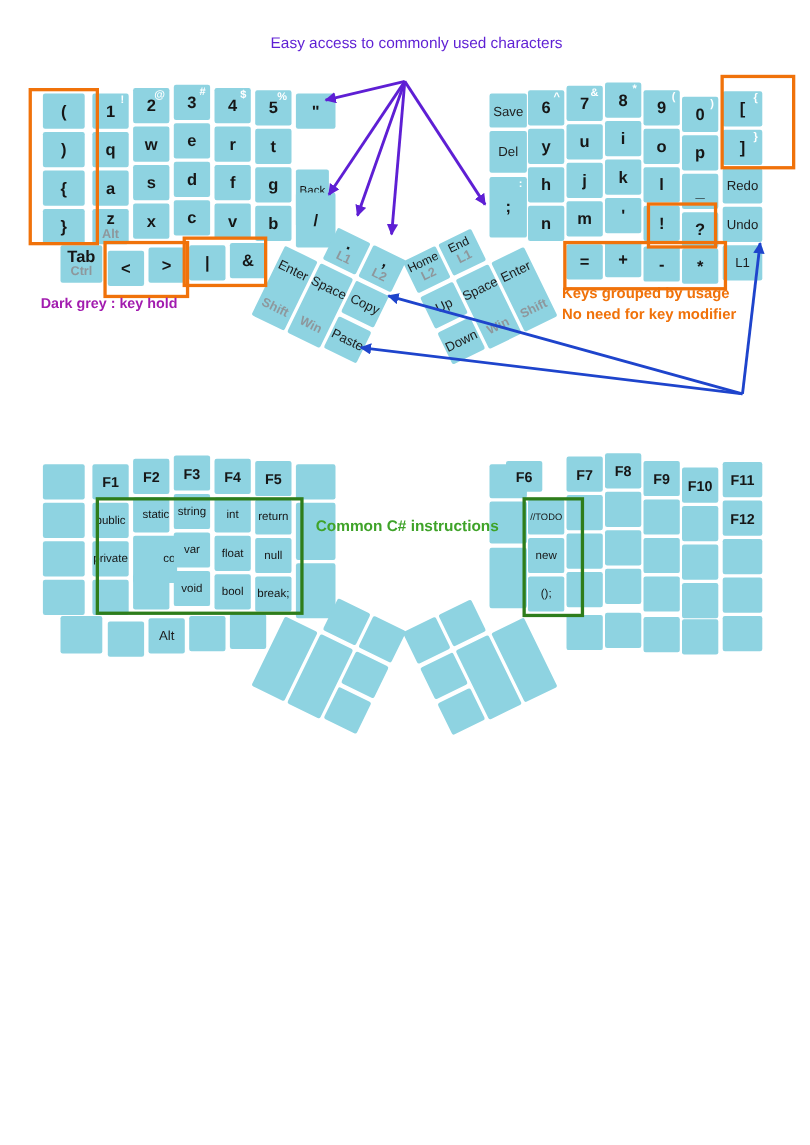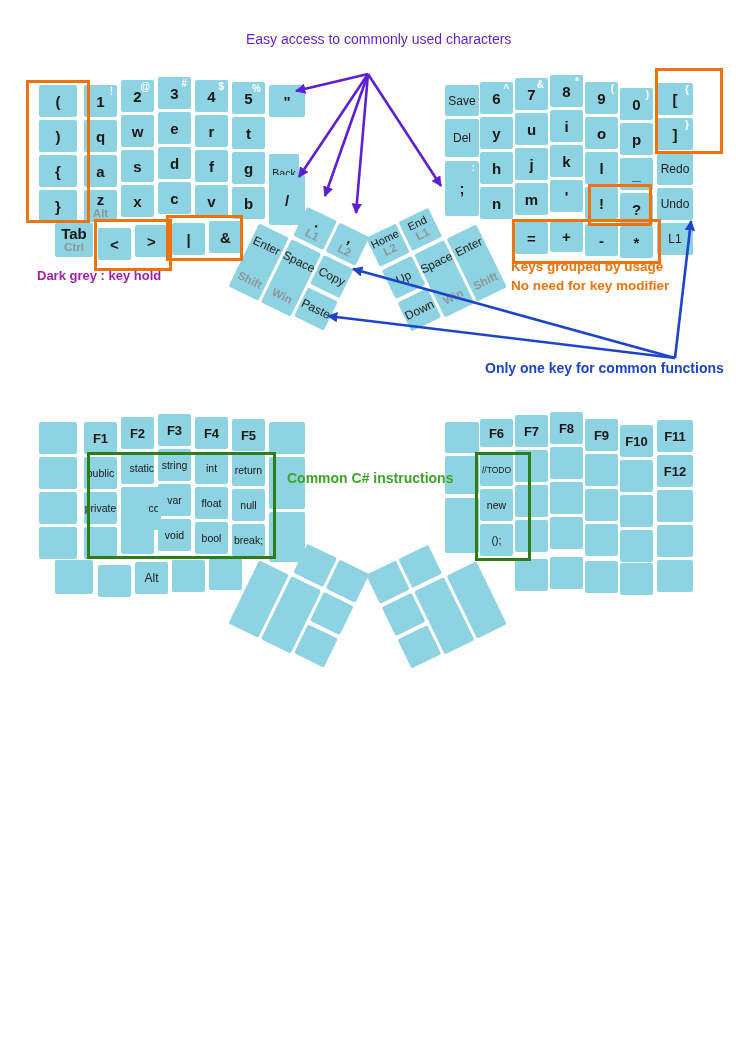--- a/index.html
+++ b/index.html
@@ -45,21 +45,20 @@
   #ann-commoncs{left:287px;top:470px;font-size:14px;font-weight:600;color:var(--greentext);}
 </style>
 </head>
 <body>
 
 <div id="stage">
   <div class="ann" id="ann-easy">Easy access to commonly used characters</div>
   <div class="ann" id="ann-darkgrey">Dark grey : key hold</div>
   <div class="ann" id="ann-grouped1">Keys grouped by usage</div>
   <div class="ann" id="ann-grouped2">No need for key modifier</div>
-  <div class="ann" id="ann-onekey">Only one key for common functions</div>
   <div class="ann" id="ann-commoncs">Common C# instructions</div>
 
   <svg id="arrows" width="736" height="1041">
     <defs>
       <marker id="ah-purple" markerWidth="5" markerHeight="5" refX="3.6" refY="2" orient="auto">
         <path d="M0,0 L4,2 L0,4 Z" fill="#5e1fd4"></path>
       </marker>
       <marker id="ah-blue" markerWidth="5" markerHeight="5" refX="3.6" refY="2" orient="auto">
         <path d="M0,0 L4,2 L0,4 Z" fill="#1e44cc"></path>
       </marker>
@@ -403,21 +402,21 @@
       <div class="key word" style="left: 135px; top: 562px; width: 33px; height: 32px;">
         <span class="klabel">Alt</span>
       </div>
       <div class="key" style="left: 172px; top: 560px; width: 33px; height: 32px;"></div>
       <div class="key" style="left: 209px; top: 558px; width: 33px; height: 32px;"></div>
     </div>
     <div class="kb-block" style="left: 0px; top: 0px;">
       <div class="key" style="left: 445px; top: 422px; width: 34px; height: 31px;"></div>
       <div class="key" style="left: 445px; top: 456px; width: 34px; height: 38px;"></div>
       <div class="key" style="left: 445px; top: 498px; width: 34px; height: 55px;"></div>
-      <div class="key fn" style="left: 480px; top: 419px; width: 33px; height: 28px;">
+      <div class="key fn" style="left: 460px; top: 419px; width: 33px; height: 28px;">
         <span class="klabel">F6</span>
       </div>
       <div class="key cs xs" style="left: 480px; top: 454px; width: 33px; height: 32px;">
         <span class="klabel">//TODO</span>
       </div>
       <div class="key cs" style="left: 480px; top: 489px; width: 33px; height: 32px;">
         <span class="klabel">new</span>
       </div>
       <div class="key cs" style="left: 480px; top: 524px; width: 33px; height: 32px;">
         <span class="klabel">();</span>

